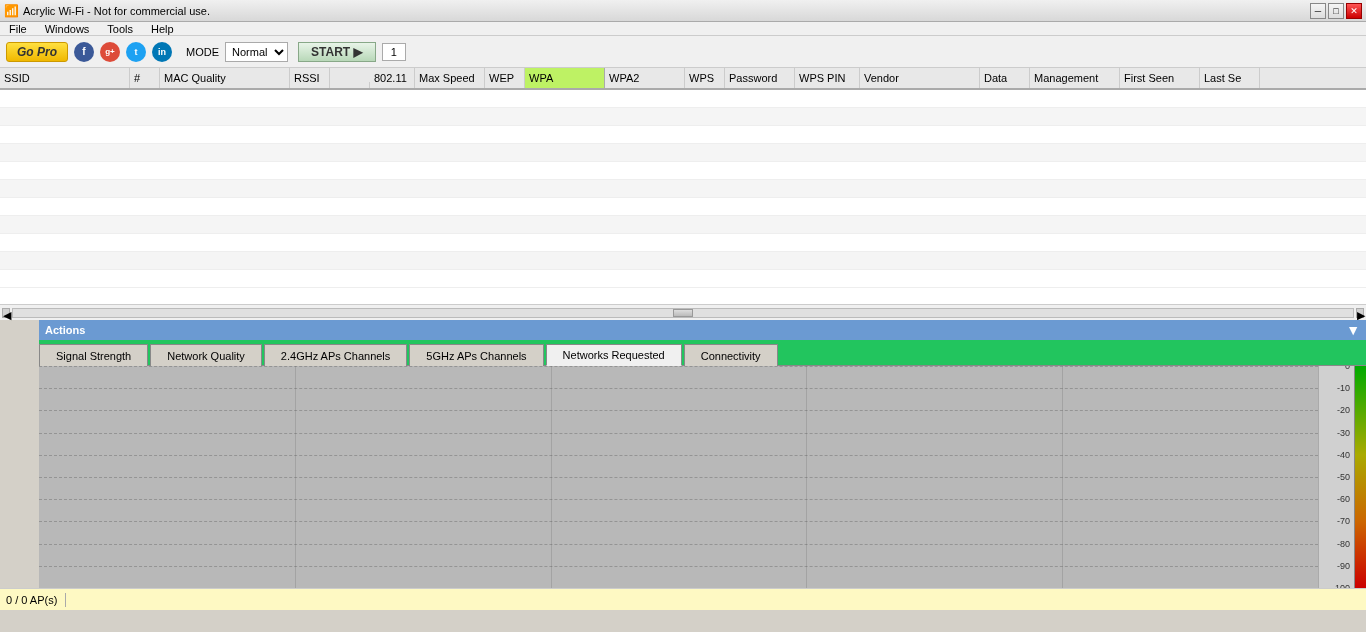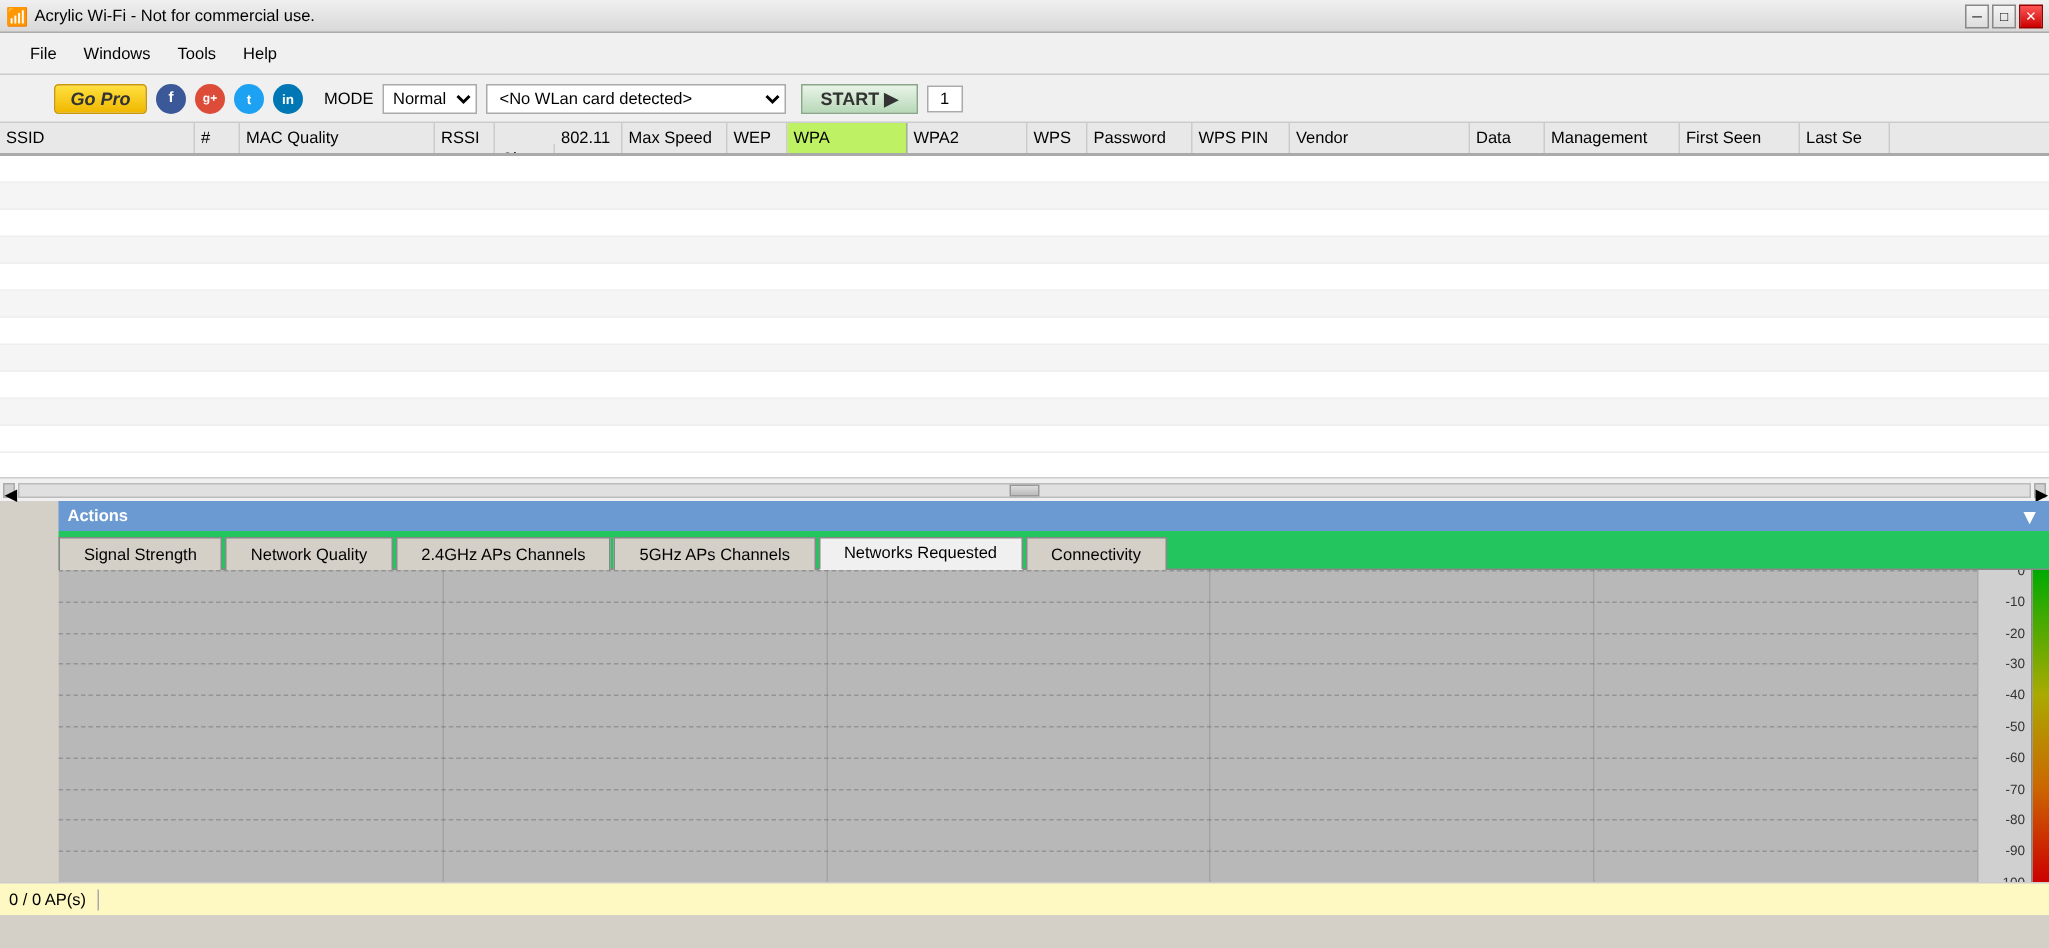--- a/index.html
+++ b/index.html
@@ -22,25 +22,25 @@
       width: 16px; height: 16px; border: 1px solid #888;
       background: linear-gradient(to bottom, #f5f5f5, #ddd);
       font-size: 9px; display: flex; align-items: center; justify-content: center;
       cursor: pointer; color: #000;
     }
     .title-btn.close { background: linear-gradient(to bottom, #f55, #c00); color: white; border-color: #900; }
 
     
     #menu-bar {
       background: #f0f0f0;
-      height: 28px;
+      height: 14px;
       display: flex;
       align-items: center;
       border-bottom: 1px solid #ccc;
-      padding: 0 12px;
+      padding: 0 1px;
       gap: 2px;
     }
     .menu-item {
       padding: 2px 8px;
       cursor: pointer;
       font-size: 11px;
       color: #000;
     }
 
     
@@ -56,21 +56,20 @@
     #go-pro-btn {
       background: linear-gradient(to bottom, #ffe040, #f0b800);
       border: 1px solid #cc9900;
       border-radius: 3px;
       padding: 2px 10px;
       font-weight: bold;
       font-size: 12px;
       color: #333;
       cursor: pointer;
       font-style: italic;
-      margin-left: 30px;
     }
     .social-icon {
       width: 20px; height: 20px; border-radius: 50%;
       display: flex; align-items: center; justify-content: center;
       font-weight: bold; font-size: 10px; color: white; cursor: pointer;
     }
     .si-fb { background: #3b5998; }
     .si-gp { background: #dd4b39; }
     .si-tw { background: #1da1f2; }
     .si-li { background: #0077b5; }
@@ -310,23 +309,20 @@
   <div id="toolbar">
     <button id="go-pro-btn">Go Pro</button>
     <div class="social-icon si-fb">f</div>
     <div class="social-icon si-gp" style="font-size:8px;">g+</div>
     <div class="social-icon si-tw" style="font-size:9px;">t</div>
     <div class="social-icon si-li" style="font-size:9px;">in</div>
     <span id="mode-label">MODE</span>
     <select id="mode-select">
       <option>Normal</option>
       <option>Monitor</option>
-    </select>
-    <select id="card-select">
-      <option>&lt;No WLan card detected&gt;</option>
     </select>
     <button id="start-btn">START ▶</button>
     <div id="counter-box">1</div>
   </div>
 
   <div id="upper-section">
 
     <div id="table-header">
     <div class="th-cell" style="width: 130px; min-width: 130px;">SSID</div>
         <div class="th-cell" style="width: 30px; min-width: 30px;">#</div>

